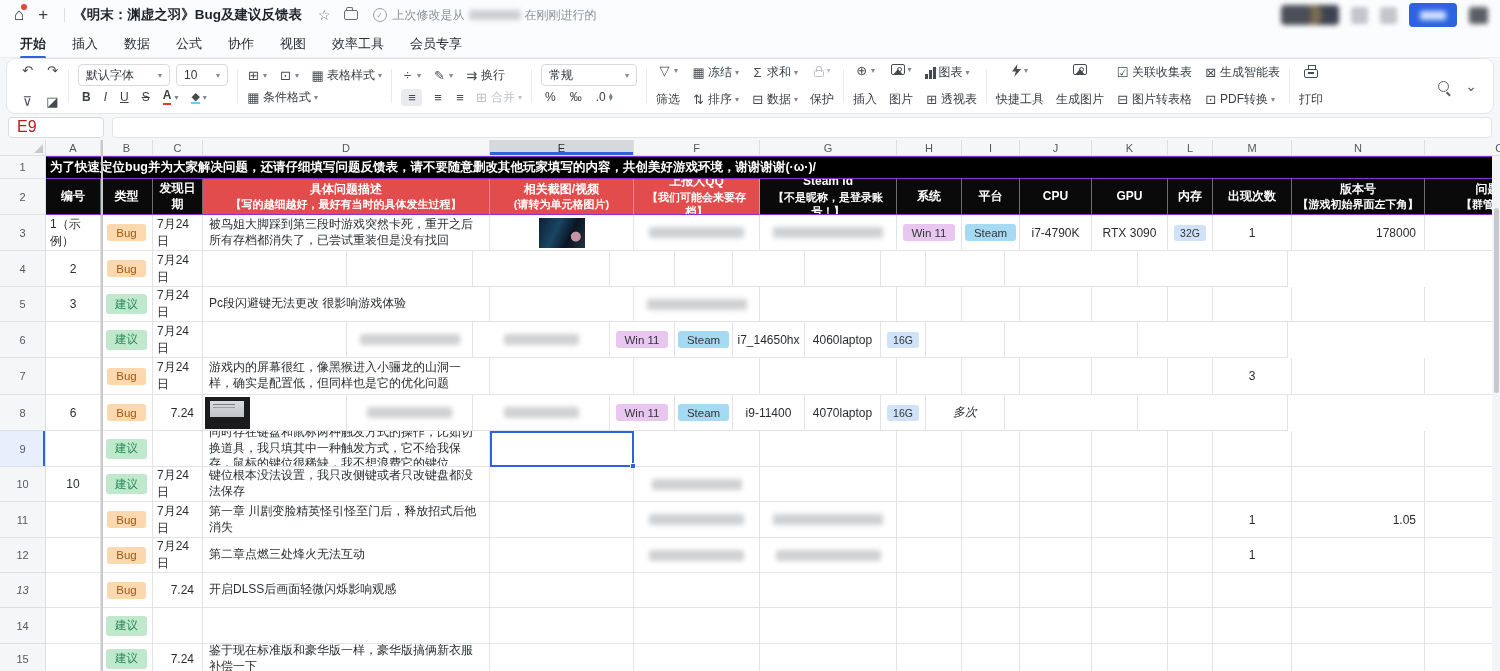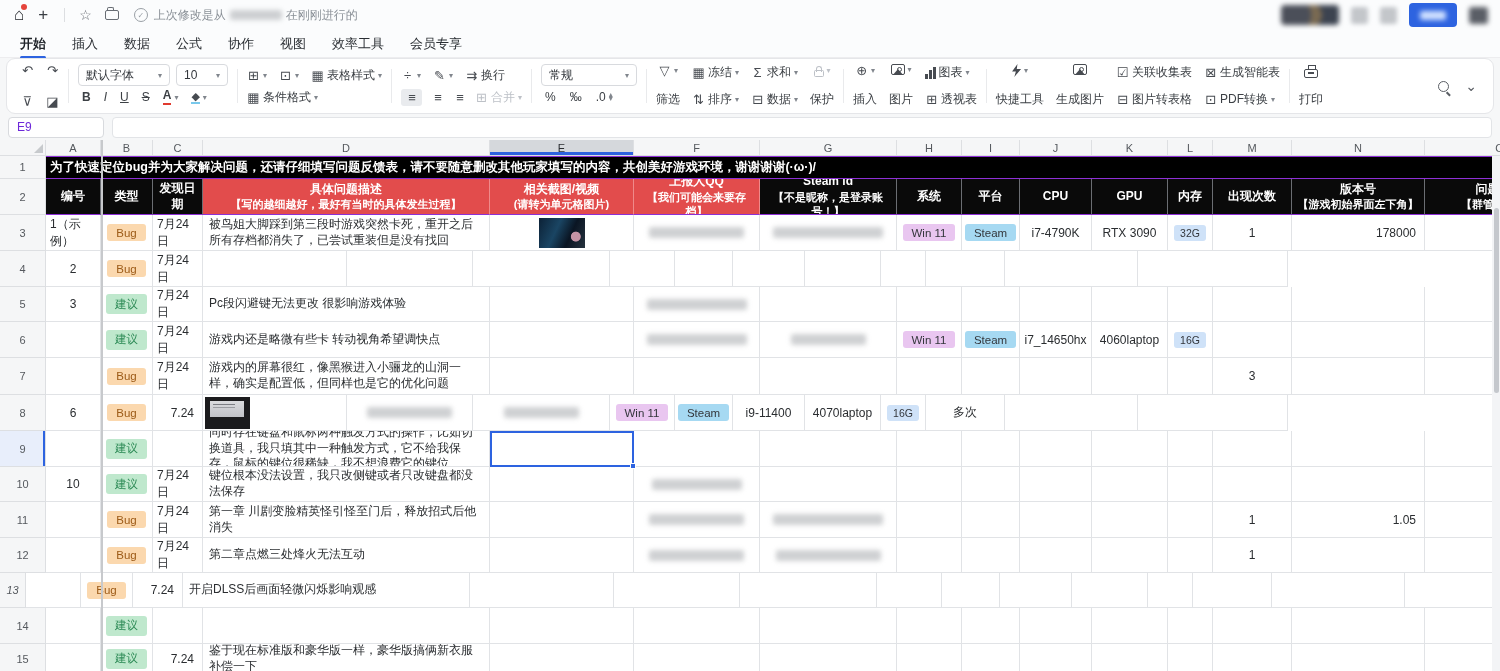--- a/index.html
+++ b/index.html
@@ -64,21 +64,21 @@
   .ic-imgpic::after { content:""; position:absolute; top:1.5px; right:2px; width:3px; height:3px; border-radius:50%; border:1px solid #474b51; }
   .ic-chart { display:inline-flex; align-items:flex-end; gap:1.5px; height:12px; }
   .ic-chart i { display:block; width:2.5px; background:#474b51; }
   .ic-zap { width:9px; height:13px; background:#474b51; clip-path:polygon(60% 0,0 58%,42% 58%,25% 100%,100% 38%,52% 38%); }
   .ic-search { position:relative; width:11px; height:11px; border:1.5px solid #5a5e64; border-radius:50%; }
   .ic-search::after { content:""; position:absolute; bottom:-4px; right:-3px; width:5px; height:1.6px; background:#5a5e64; transform:rotate(45deg); }
   .tb-far { margin-left:auto; display:flex; align-items:center; gap:16px; padding-right:10px; }
 
   
   #formulabar { position:absolute; top:114px; left:0; right:0; height:26px; background:#f6f7f8; display:flex; align-items:center; padding:0 8px; gap:8px; }
-  .namebox { width:96px; height:21px; background:#fff; border:1px solid #d8dade; border-radius:4px; font-size:12px; color:#6d28d9; display:flex; align-items:center; padding:0 8px; }
+  .namebox { width:96px; height:21px; background:#fff; border:1px solid #d8dade; border-radius:4px; font-size:16px; color:#b91c1c; display:flex; align-items:center; padding:0 8px; }
   .fxfield { flex:1; height:21px; background:#fff; border:1px solid #e2e4e7; border-radius:4px; }
 
   
   #sheet { position:absolute; top:140px; left:0; width:1500px; height:531px; background:#fff; overflow:hidden; display:flex; flex-direction:column; }
   .s-row { display:flex; flex-shrink:0; }
   .s-cell { position:relative; border-right:1px solid #e1e3e6; border-bottom:1px solid #e1e3e6; overflow:hidden; display:flex; align-items:center; justify-content:center; font-size:12px; color:#2a2d30; padding:0 4px; }
   .s-colhdr .s-cell, .s-rowhdr { background:#f5f6f7; color:#55595e; font-size:11px; border-color:#dddfe2; }
   .corner { position:relative; }
   .corner::after { content:""; position:absolute; right:2px; bottom:2px; border-left:9px solid transparent; border-bottom:9px solid #c7cacd; }
   .colhdr-sel { background:#d5d8dc !important; box-shadow:inset 0 -3px 0 #2d63e0; color:#2a2d30 !important; }
@@ -104,20 +104,21 @@
   #vscroll { position:absolute; top:156px; right:0; width:8px; height:515px; background:#f3f4f6; z-index:7; }
   #vscroll .thumb { position:absolute; top:52px; left:1.5px; width:5px; height:185px; border-radius:3px; background:#c5c8cd; }
 </style>
 </head>
 <body>
 
 <div id="titlebar">
   <span class="tb-home"><span>⌂</span><span class="dot"></span></span>
   <span class="tb-plus">+</span>
   <span class="v-sep"></span>
+  <span class="doc-title">《明末：渊虚之羽》Bug及建议反馈表</span>
   <span class="tb-star">☆</span>
   <span class="ic-folder"></span>
   <span class="ic-ccheck">✓</span>
   <span class="mod-text">
     <span>上次修改是从</span>
     <span class="blurbar" style="width:52px"></span>
     <span>在刚刚进行的</span>
   </span>
   <span class="tb-right">
     <span class="avatars"></span>
@@ -550,21 +551,20 @@
       <div class="s-cell" style="width: 133px; flex-shrink: 0;"></div>
       <div class="s-cell" style="width: 150px; flex-shrink: 0;"></div>
     </div>
     <div class="s-row" style="flex-shrink: 0; height: 36px;">
       <div class="s-cell s-rowhdr" style="width: 46px; flex-shrink: 0;">6</div>
       <div class="s-cell" style="width: 55px; flex-shrink: 0;"></div>
       <div class="s-cell" style="width: 52px; flex-shrink: 0;">
         <span class="badge " style="background: rgb(191, 232, 205); color: rgb(44, 138, 85);">建议</span>
       </div>
       <div class="s-cell" style="width: 50px; flex-shrink: 0;">7月24日</div>
-      <div class="s-cell cell-left dcell" style="width: 287px; flex-shrink: 0; padding: 0px 6px;">游戏内还是略微有些卡 转动视角希望调快点</div>
       <div class="s-cell" style="width: 144px; flex-shrink: 0;"></div>
       <div class="s-cell" style="width: 126px; flex-shrink: 0;">
         <span class="blurbar" style="width: 100px; height: 11px;"></span>
       </div>
       <div class="s-cell" style="width: 137px; flex-shrink: 0;">
         <span class="blurbar" style="width: 75px; height: 11px;"></span>
       </div>
       <div class="s-cell" style="width: 65px; flex-shrink: 0;">
         <span class="badge " style="background: rgb(233, 198, 240); color: rgb(51, 54, 59);">Win 11</span>
       </div>
@@ -620,21 +620,21 @@
         <span class="badge " style="background: rgb(233, 198, 240); color: rgb(51, 54, 59);">Win 11</span>
       </div>
       <div class="s-cell" style="width: 58px; flex-shrink: 0;">
         <span class="badge " style="background: rgb(166, 217, 242); color: rgb(51, 54, 59);">Steam</span>
       </div>
       <div class="s-cell" style="width: 72px; flex-shrink: 0;">i9-11400</div>
       <div class="s-cell" style="width: 76px; flex-shrink: 0;">4070laptop</div>
       <div class="s-cell" style="width: 45px; flex-shrink: 0;">
         <span class="badge badge-sm" style="background: rgb(207, 226, 248); color: rgb(51, 54, 59);">16G</span>
       </div>
-      <div class="s-cell" style="width: 79px; flex-shrink: 0;">多次</div>
+      <div class="s-cell" style="width: 79px; flex-shrink: 0; font-style: italic;">多次</div>
       <div class="s-cell" style="width: 133px; flex-shrink: 0;"></div>
       <div class="s-cell" style="width: 150px; flex-shrink: 0;"></div>
     </div>
     <div class="s-row" style="flex-shrink: 0; height: 36px;">
       <div class="s-cell s-rowhdr rowhdr-sel" style="width: 46px; flex-shrink: 0;">9</div>
       <div class="s-cell" style="width: 55px; flex-shrink: 0;"></div>
       <div class="s-cell" style="width: 52px; flex-shrink: 0;">
         <span class="badge " style="background: rgb(191, 232, 205); color: rgb(44, 138, 85);">建议</span>
       </div>
       <div class="s-cell" style="width: 50px; flex-shrink: 0;"></div>
@@ -717,21 +717,21 @@
       <div class="s-cell" style="width: 65px; flex-shrink: 0;"></div>
       <div class="s-cell" style="width: 58px; flex-shrink: 0;"></div>
       <div class="s-cell" style="width: 72px; flex-shrink: 0;"></div>
       <div class="s-cell" style="width: 76px; flex-shrink: 0;"></div>
       <div class="s-cell" style="width: 45px; flex-shrink: 0;"></div>
       <div class="s-cell" style="width: 79px; flex-shrink: 0;">1</div>
       <div class="s-cell" style="width: 133px; flex-shrink: 0;"></div>
       <div class="s-cell" style="width: 150px; flex-shrink: 0;"></div>
     </div>
     <div class="s-row" style="flex-shrink: 0; height: 35px;">
-      <div class="s-cell s-rowhdr" style="width: 26px; flex-shrink: 0; font-style: italic;">13</div>
+      <div class="s-cell s-rowhdr" style="width: 46px; flex-shrink: 0; font-style: italic;">13</div>
       <div class="s-cell" style="width: 55px; flex-shrink: 0;"></div>
       <div class="s-cell" style="width: 52px; flex-shrink: 0;">
         <span class="badge " style="background: rgb(251, 216, 174); color: rgb(156, 90, 22);">Bug</span>
       </div>
       <div class="s-cell cell-right" style="width: 50px; flex-shrink: 0;">7.24</div>
       <div class="s-cell cell-left dcell" style="width: 287px; flex-shrink: 0; padding: 0px 6px;">开启DLSS后画面轻微闪烁影响观感</div>
       <div class="s-cell" style="width: 144px; flex-shrink: 0;"></div>
       <div class="s-cell" style="width: 126px; flex-shrink: 0;"></div>
       <div class="s-cell" style="width: 137px; flex-shrink: 0;"></div>
       <div class="s-cell" style="width: 65px; flex-shrink: 0;"></div>

